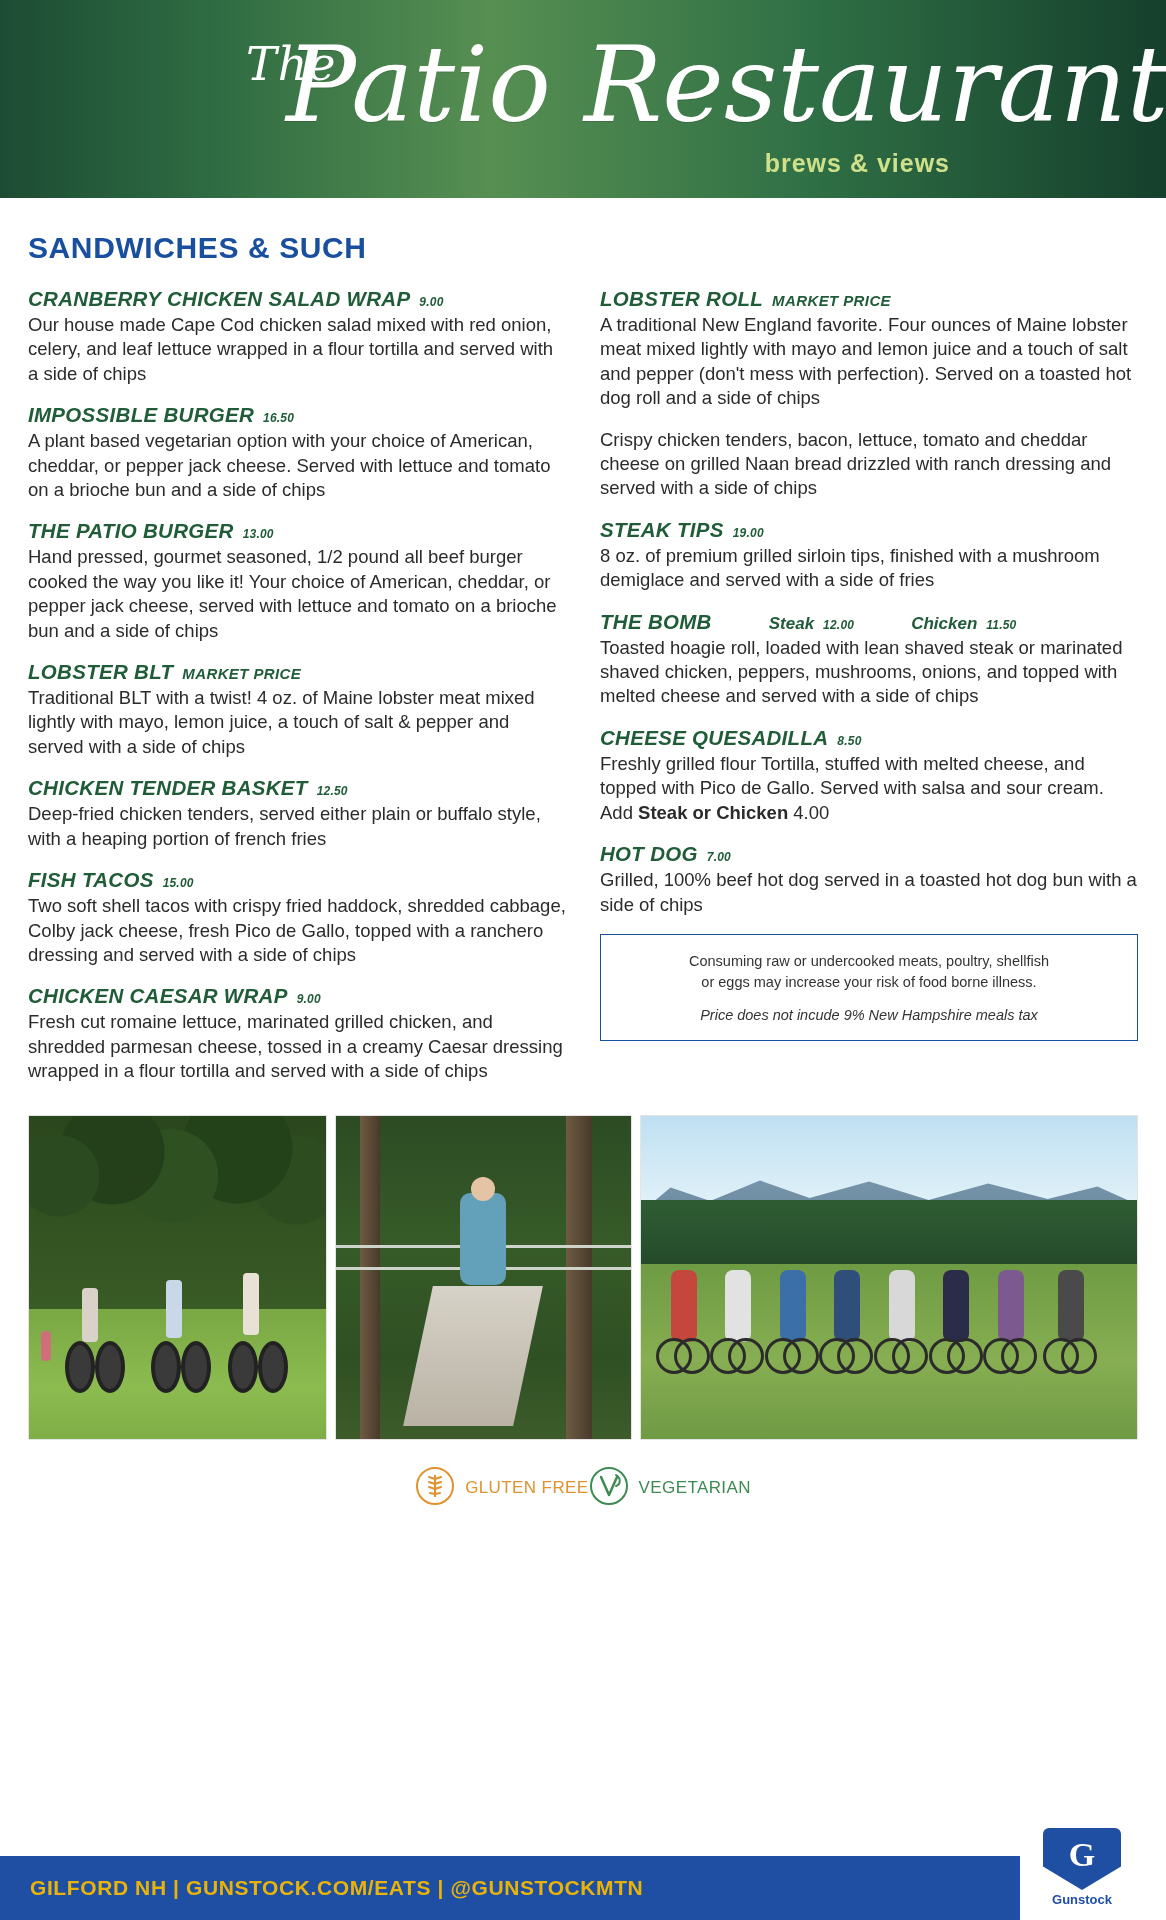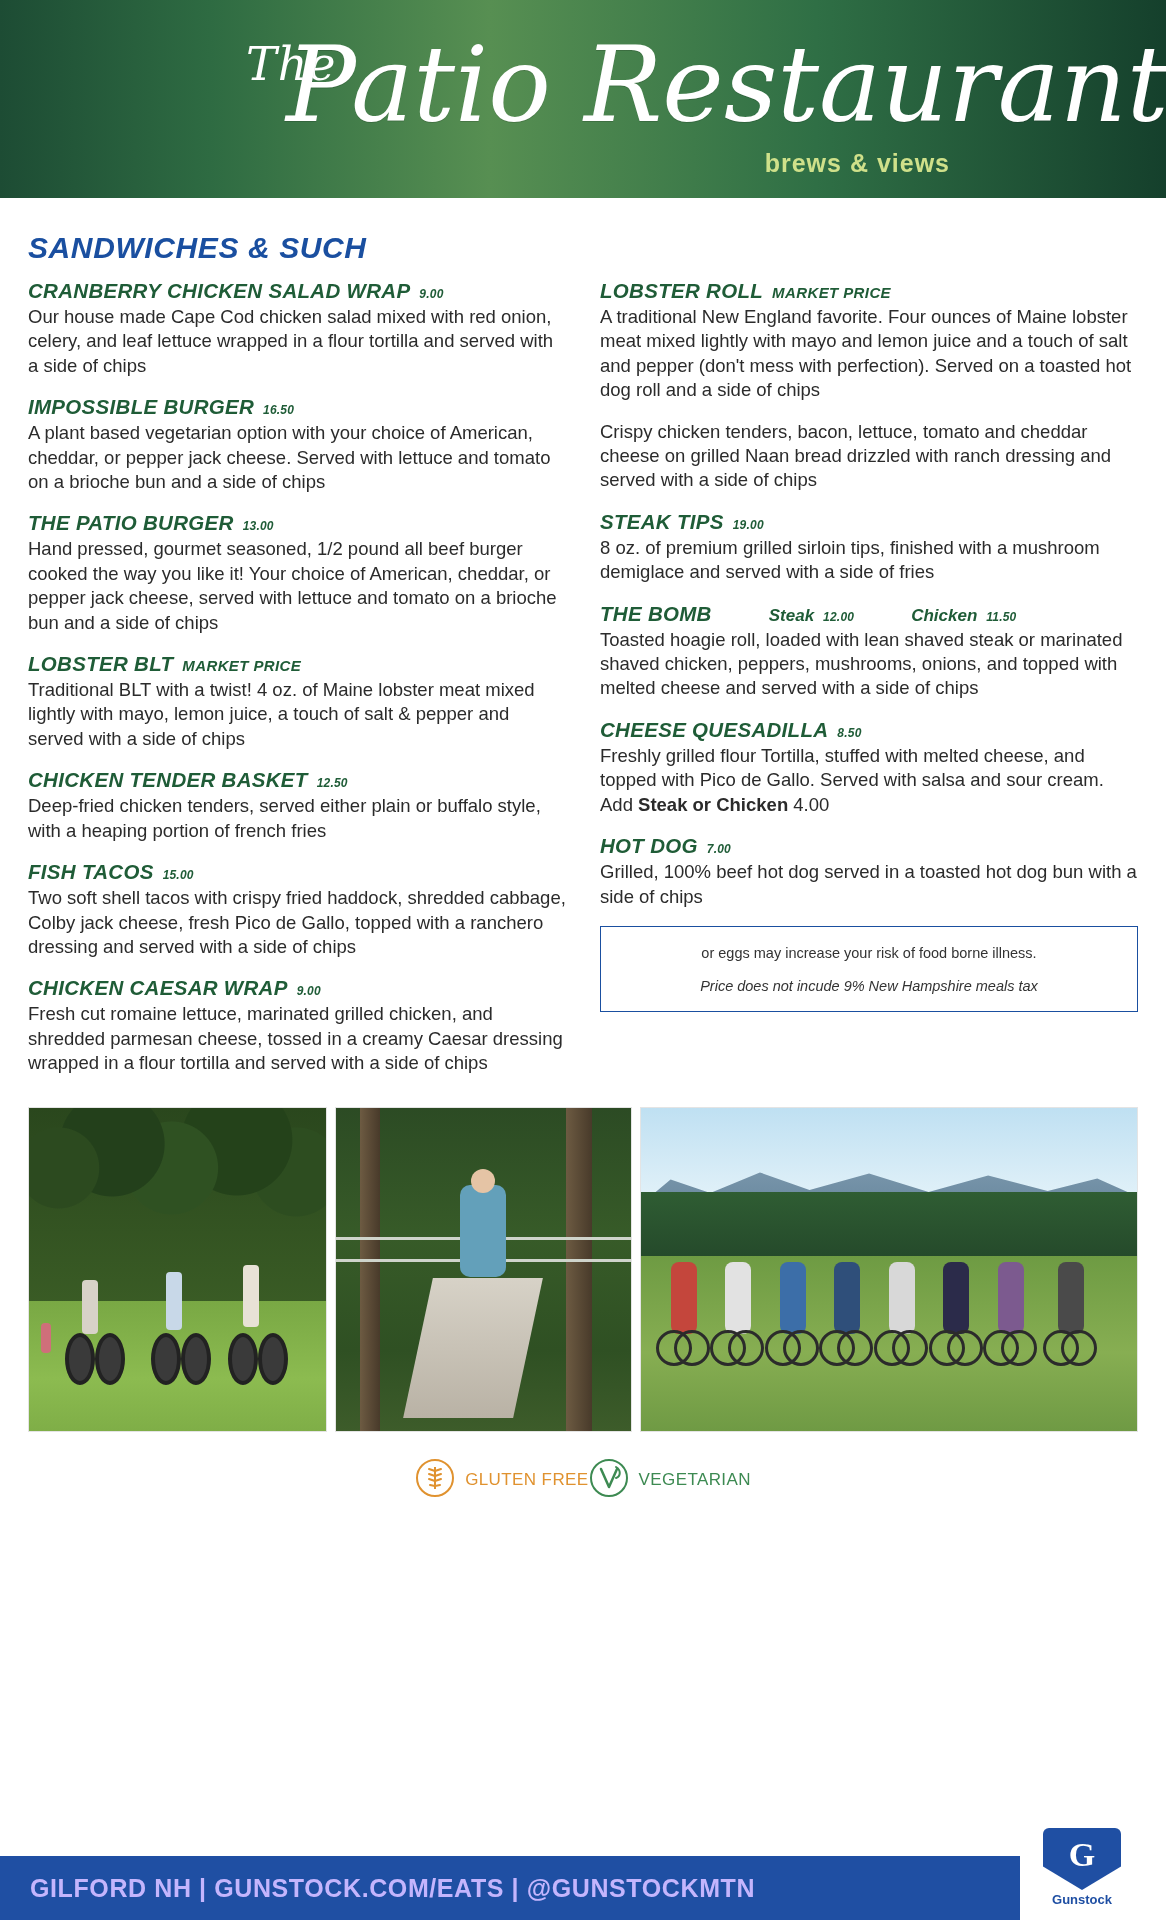--- a/index.html
+++ b/index.html
@@ -71,22 +71,21 @@
   
   .page{
     position:relative;
     padding: 14px 28px 0 28px;
   }
   .section-title{
     color:#1a4fa0;
     font-size: 30px;
     font-weight: bold;
     letter-spacing: .6px;
-    margin: 10px 0 14px 0;
-    font-style: italic;
+    margin: 10px 0 22px 0;
   }
   .cols{
     display:flex;
     gap: 34px;
     align-items: flex-start;
   }
   .col{ width: 548px; }
   .col.right{ width: 548px; }
 
   .item{ margin-bottom: 17px; }
@@ -214,23 +213,23 @@
     position:absolute;
     left:0; bottom:0;
     width: 1020px;
     height: 64px;
     background:#1f4fa3;
     display:flex;
     align-items:center;
     padding-left: 30px;
   }
   .footer-text{
-    color:#c4b5fd;
-    font-weight: bold;
-    font-size: 25px;
+    color:#eab308;
+    font-weight: bold;
+    font-size: 21px;
     letter-spacing: .6px;
   }
   .gunstock-logo{
     position:absolute;
     right: 36px; bottom: 6px;
     width: 96px; height: 86px;
     text-align:center;
   }
   .gs-shield{
     width: 78px; height: 62px;
@@ -370,20 +369,21 @@
 
       <div class="item">
         <div class="item-head">
           <span class="item-name">HOT DOG</span>
           <span class="item-price">7.00</span>
         </div>
         <div class="item-desc">Grilled, 100% beef hot dog served in a toasted hot dog bun with a side of chips</div>
       </div>
 
       <div class="disclaimer">
+        <div>Consuming raw or undercooked meats, poultry, shellfish</div>
         <div>or eggs may increase your risk of food borne illness.</div>
         <div class="tax">Price does not incude 9% New Hampshire meals tax</div>
       </div>
 
     </div>
   </div>
 </div>
 
 <div class="photos">
 

